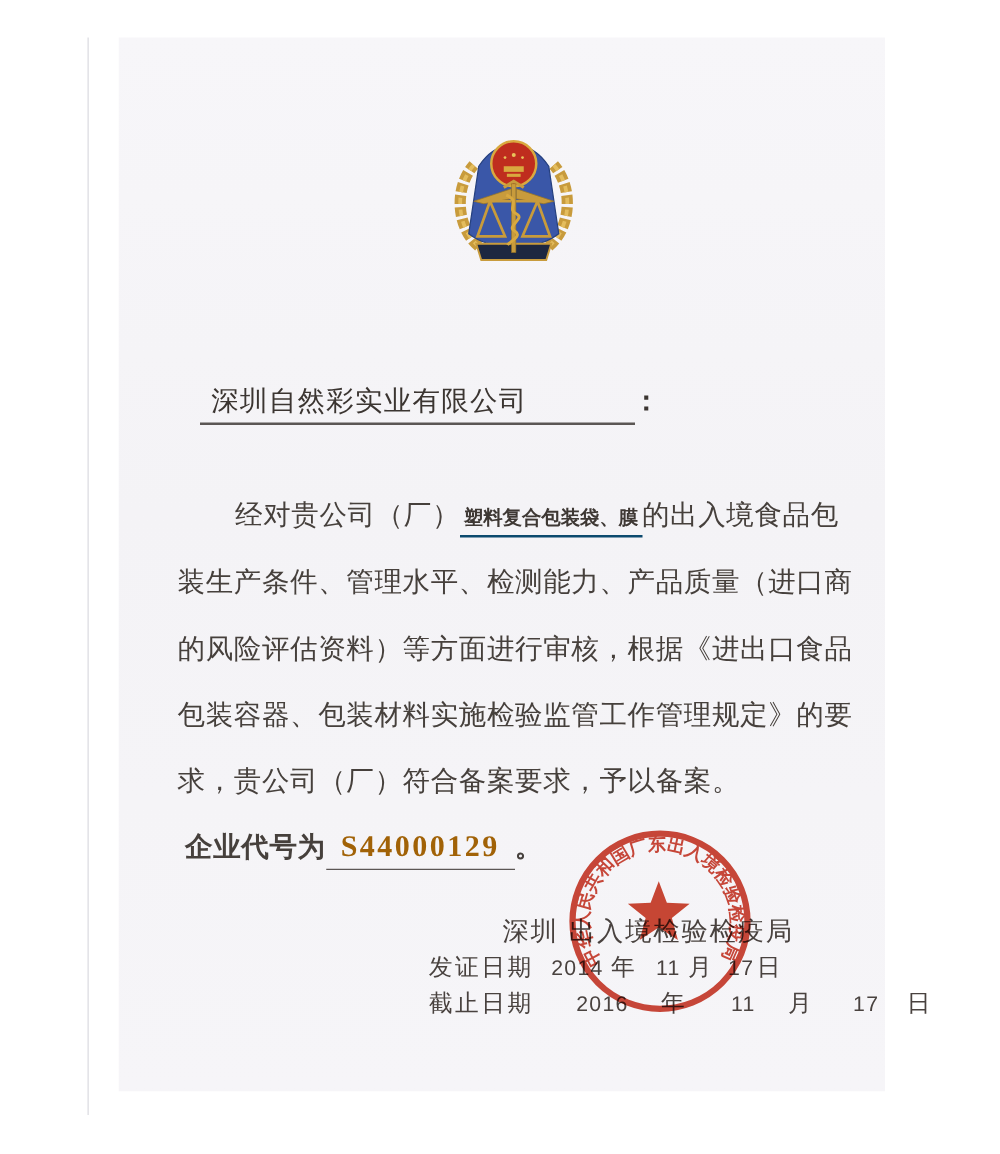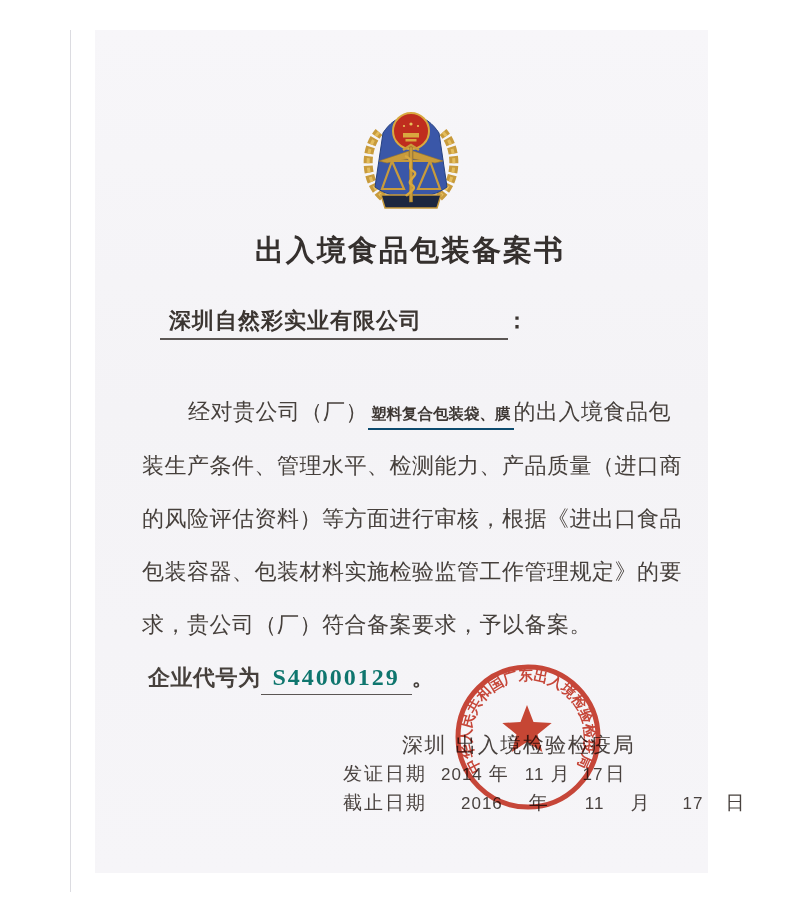--- a/index.html
+++ b/index.html
@@ -8,33 +8,33 @@
 
   .scan-line{position:absolute;left:70px;top:30px;width:1px;height:862px;background:#dcdce1;}
   .paper{position:absolute;left:95px;top:30px;width:613px;height:843px;
          background:linear-gradient(180deg,#f7f6f9 0%,#f4f3f6 45%,#f6f5f8 100%);}
 
   .emblem{position:absolute;left:359px;top:100px;width:104px;height:112px;}
 
   .doc-title{position:absolute;left:95px;top:231px;width:630px;text-align:center;
              font-size:29px;font-weight:700;letter-spacing:2px;color:#35302e;}
 
-  .company-row{position:absolute;left:169px;top:306px;font-size:22px;font-weight:700;
+  .company-row{position:absolute;left:169px;top:306px;font-size:22px;font-weight:400;
                letter-spacing:1px;color:#3b3531;}
   .company-underline{position:absolute;left:160px;top:338px;width:348px;height:2px;background:#5b5654;}
   .company-colon{position:absolute;left:506px;top:306px;font-size:22px;font-weight:700;color:#3b3531;}
 
   .body-line{position:absolute;left:142px;width:540px;font-size:22px;letter-spacing:0.5px;
              color:#46403c;white-space:nowrap;}
   .indent-line{left:188px;}
   .product{display:inline-block;font-size:15.5px;font-weight:700;letter-spacing:0;
            border-bottom:2px solid #0c4a6e;padding:0 3px 3px 3px;color:#3e3834;}
   .code-line{display:flex;align-items:baseline;font-weight:bold;}
   .code-value{font-family:"Liberation Serif","DejaVu Serif",serif;font-size:24px;letter-spacing:2px;
-              border-bottom:1.5px solid #5b5654;padding:0 12px 3px 12px;color:#0f766e;}
+              border-bottom:1.5px solid #5b5654;padding:0 12px 3px 12px;color:#a16207;}
 
   .authority{position:absolute;left:402px;top:731px;font-size:21px;letter-spacing:1.5px;color:#49423f;}
 
   .date-line{position:absolute;left:343px;display:flex;align-items:baseline;color:#49423f;text-align:right;}
   .date-label{font-size:19px;letter-spacing:2px;margin-right:14px;}
   .date-num{font-family:Liberation Sans, sans-serif;font-size:17px;letter-spacing:1px;}
   .date-unit{font-size:19px;}
   .m-yr{margin-left:6px;margin-right:17px;}
   .m-mo{margin-left:6px;margin-right:13px;}
   .m-dy{margin-left:2px;}
@@ -75,21 +75,20 @@
     <line x1="33" y1="61" x2="71" y2="61" stroke="#c89b3c" stroke-width="2"></line>
 
     <path d="M33,61 L23,89 L45,89 Z" fill="none" stroke="#c89b3c" stroke-width="2.2"></path>
     <path d="M71,61 L59,89 L81,89 Z" fill="none" stroke="#c89b3c" stroke-width="2.2"></path>
 
     <path d="M44,50 L52,45 L60,50" fill="none" stroke="#c89b3c" stroke-width="2.5"></path>
     <rect x="50.3" y="47" width="3.4" height="55" fill="#c89b3c" stroke="#9a7526" stroke-width="0.5"></rect>
     <path d="M46,56 C58,61 46,67 54,71 C62,75 45,81 53,85 C59,89 49,93 47,96" fill="none" stroke="#d9a93f" stroke-width="2.4"></path>
   </svg>
 
-  <div class="doc-title">出入境食品包装备案书</div>
 
   <div class="company-row">深圳自然彩实业有限公司</div>
   <div class="company-underline"></div>
   <div class="company-colon">：</div>
 
   <div class="body-line indent-line" style="top:397px;">
     <span>经对贵公司（厂）</span><span class="product">塑料复合包装袋、膜</span><span>的出入境食品包</span>
   </div>
   <div class="body-line" style="top:451px;">装生产条件、管理水平、检测能力、产品质量（进口商</div>
   <div class="body-line" style="top:557px;">包装容器、包装材料实施检验监管工作管理规定》的要</div>

